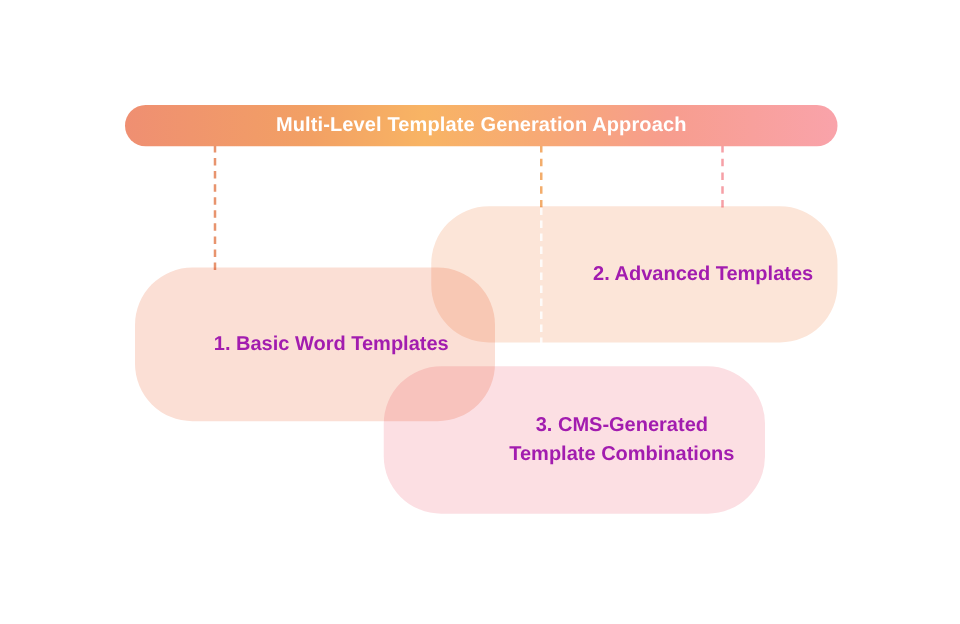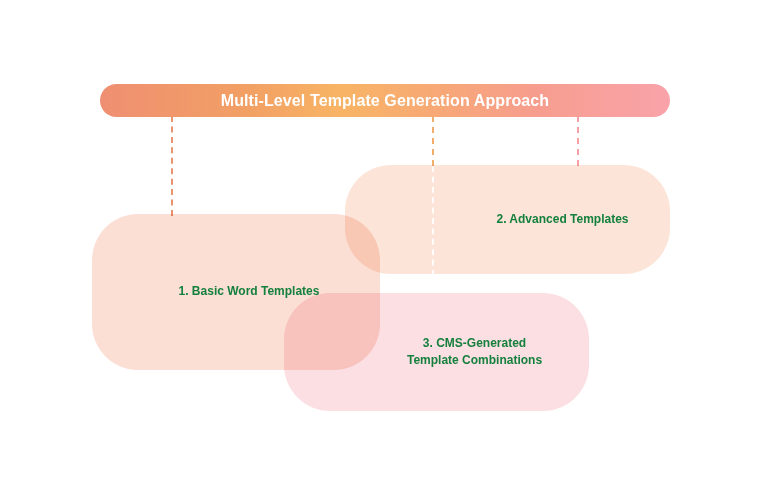--- a/index.html
+++ b/index.html
@@ -84,56 +84,56 @@
 
   
   .card {
     position: absolute;
     border-radius: 46px;
     display: flex;
     align-items: center;
     mix-blend-mode: multiply;
   }
   .card-label {
-    color: #15803d;
-    font-size: 12px;
+    color: #a21caf;
+    font-size: 16px;
     font-weight: bold;
     line-height: 1.45;
     white-space: pre-line;
   }
 
   
   .card-advanced {
     left: 345px;
     top: 165px;
     width: 325px;
     height: 109px;
     background: #fce5d8;
     z-index: 3;
     justify-content: center;
     padding-left: 110px;
     box-sizing: border-box;
   }
 
   
   .card-basic {
-    left: 92px;
+    left: 108px;
     top: 214px;
     width: 288px;
-    height: 156px;
+    height: 123px;
     background: #fbdfd5;
     z-index: 4;
     justify-content: center;
     padding-left: 26px;
     box-sizing: border-box;
   }
 
   
   .card-cms {
-    left: 284px;
+    left: 307px;
     top: 293px;
     width: 305px;
     height: 118px;
     background: #fcdfe3;
     z-index: 5;
     justify-content: center;
     padding-left: 76px;
     box-sizing: border-box;
     text-align: center;
   }

